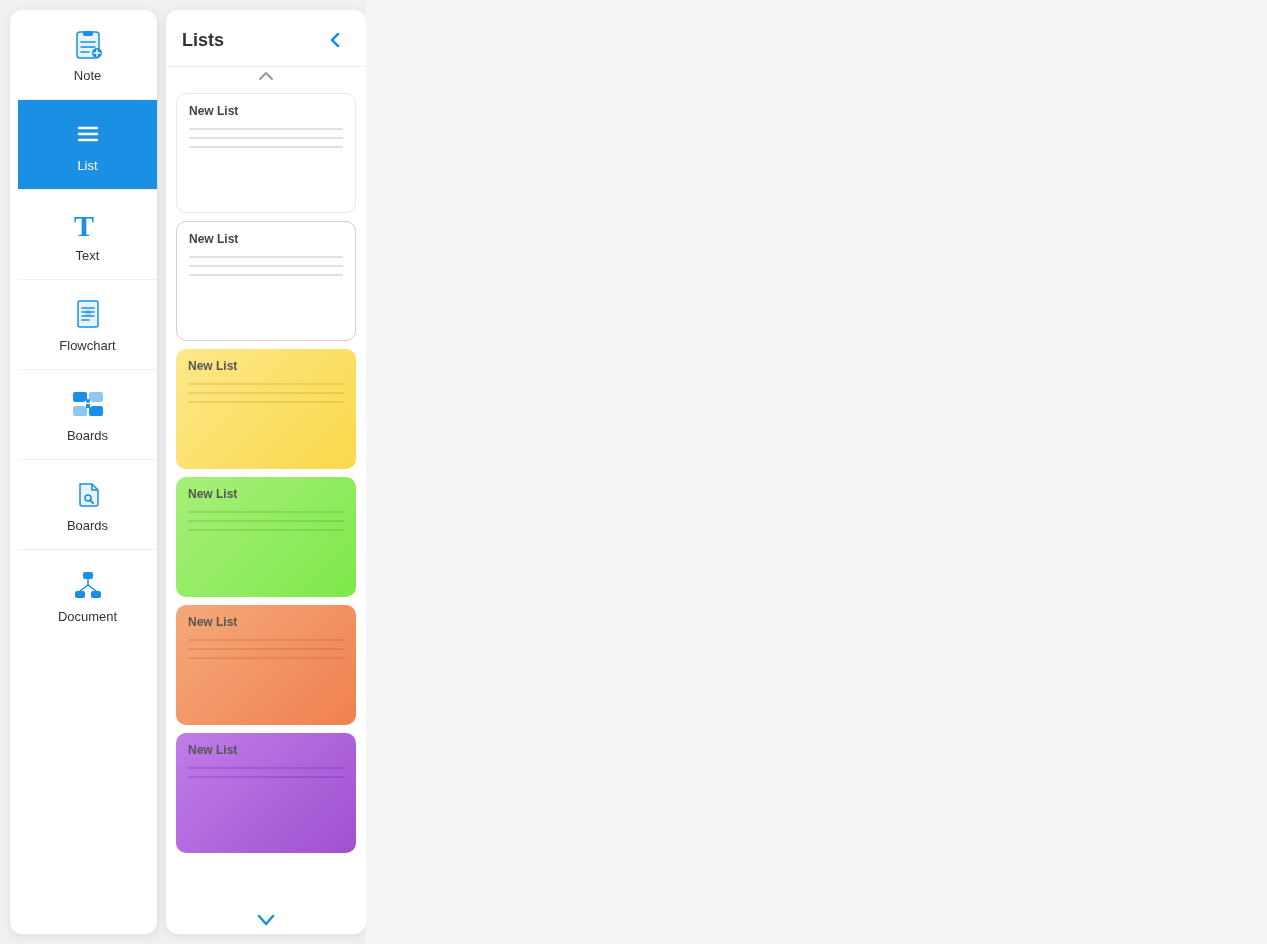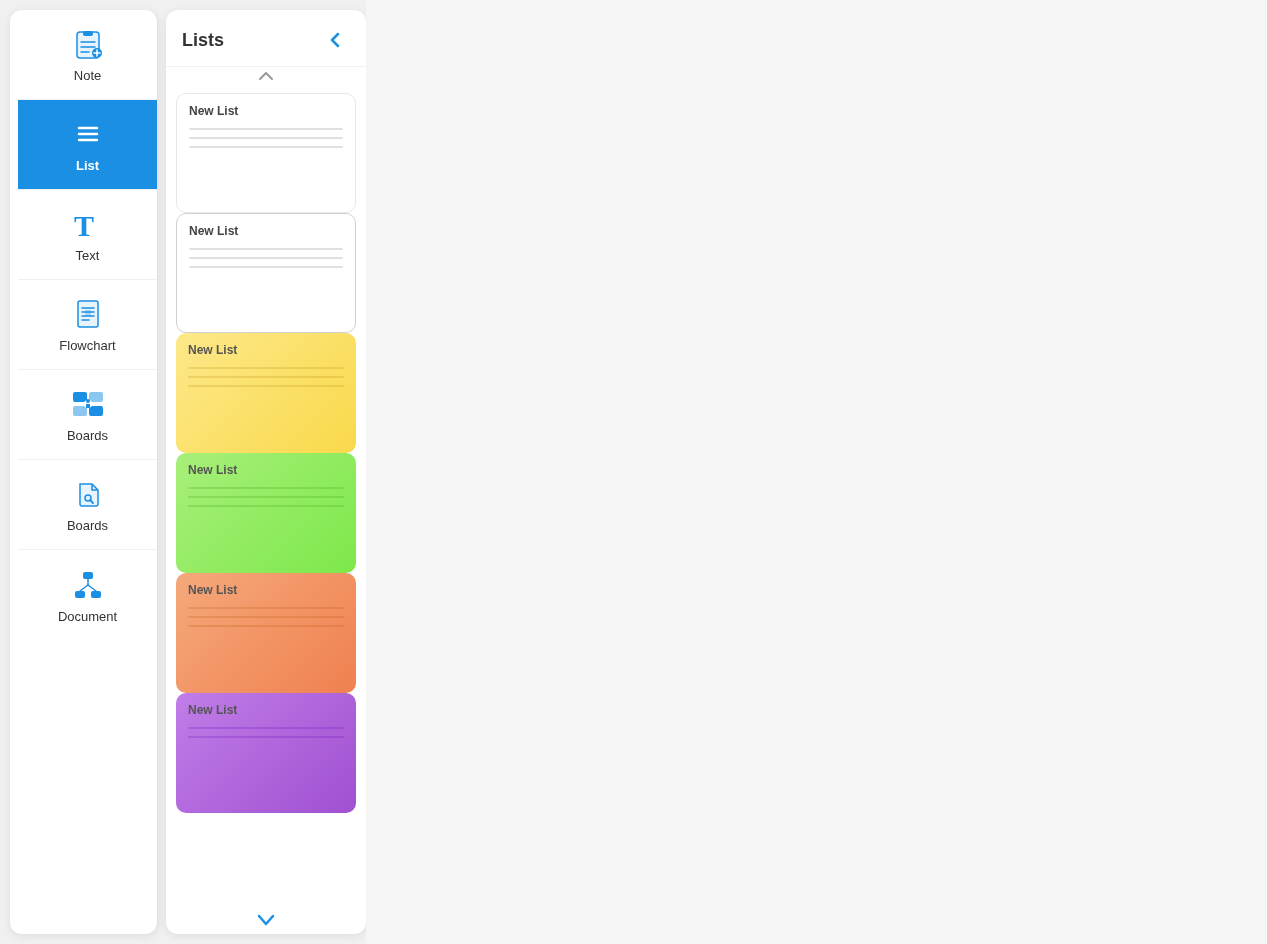--- a/index.html
+++ b/index.html
@@ -42,21 +42,20 @@
     .sidebar-item:last-child {
       border-bottom: none;
     }
 
     .sidebar-item.active {
       background: #1a8fe3;
     }
 
     .sidebar-item.active .sidebar-label {
       color: #fff;
-      font-weight: bold;
     }
 
     .sidebar-label {
       font-size: 13px;
       color: #333;
       font-weight: 500;
     }
 
     .sidebar-icon {
       width: 36px;
@@ -114,21 +113,21 @@
       font-size: 12px;
       cursor: pointer;
     }
 
     .panel-content {
       flex: 1;
       overflow-y: auto;
       padding: 8px 10px;
       display: flex;
       flex-direction: column;
-      gap: 0;
+      gap: 8px;
       scrollbar-width: thin;
     }
 
     .panel-content::-webkit-scrollbar {
       width: 6px;
     }
     .panel-content::-webkit-scrollbar-thumb {
       background: #ccc;
       border-radius: 3px;
     }

